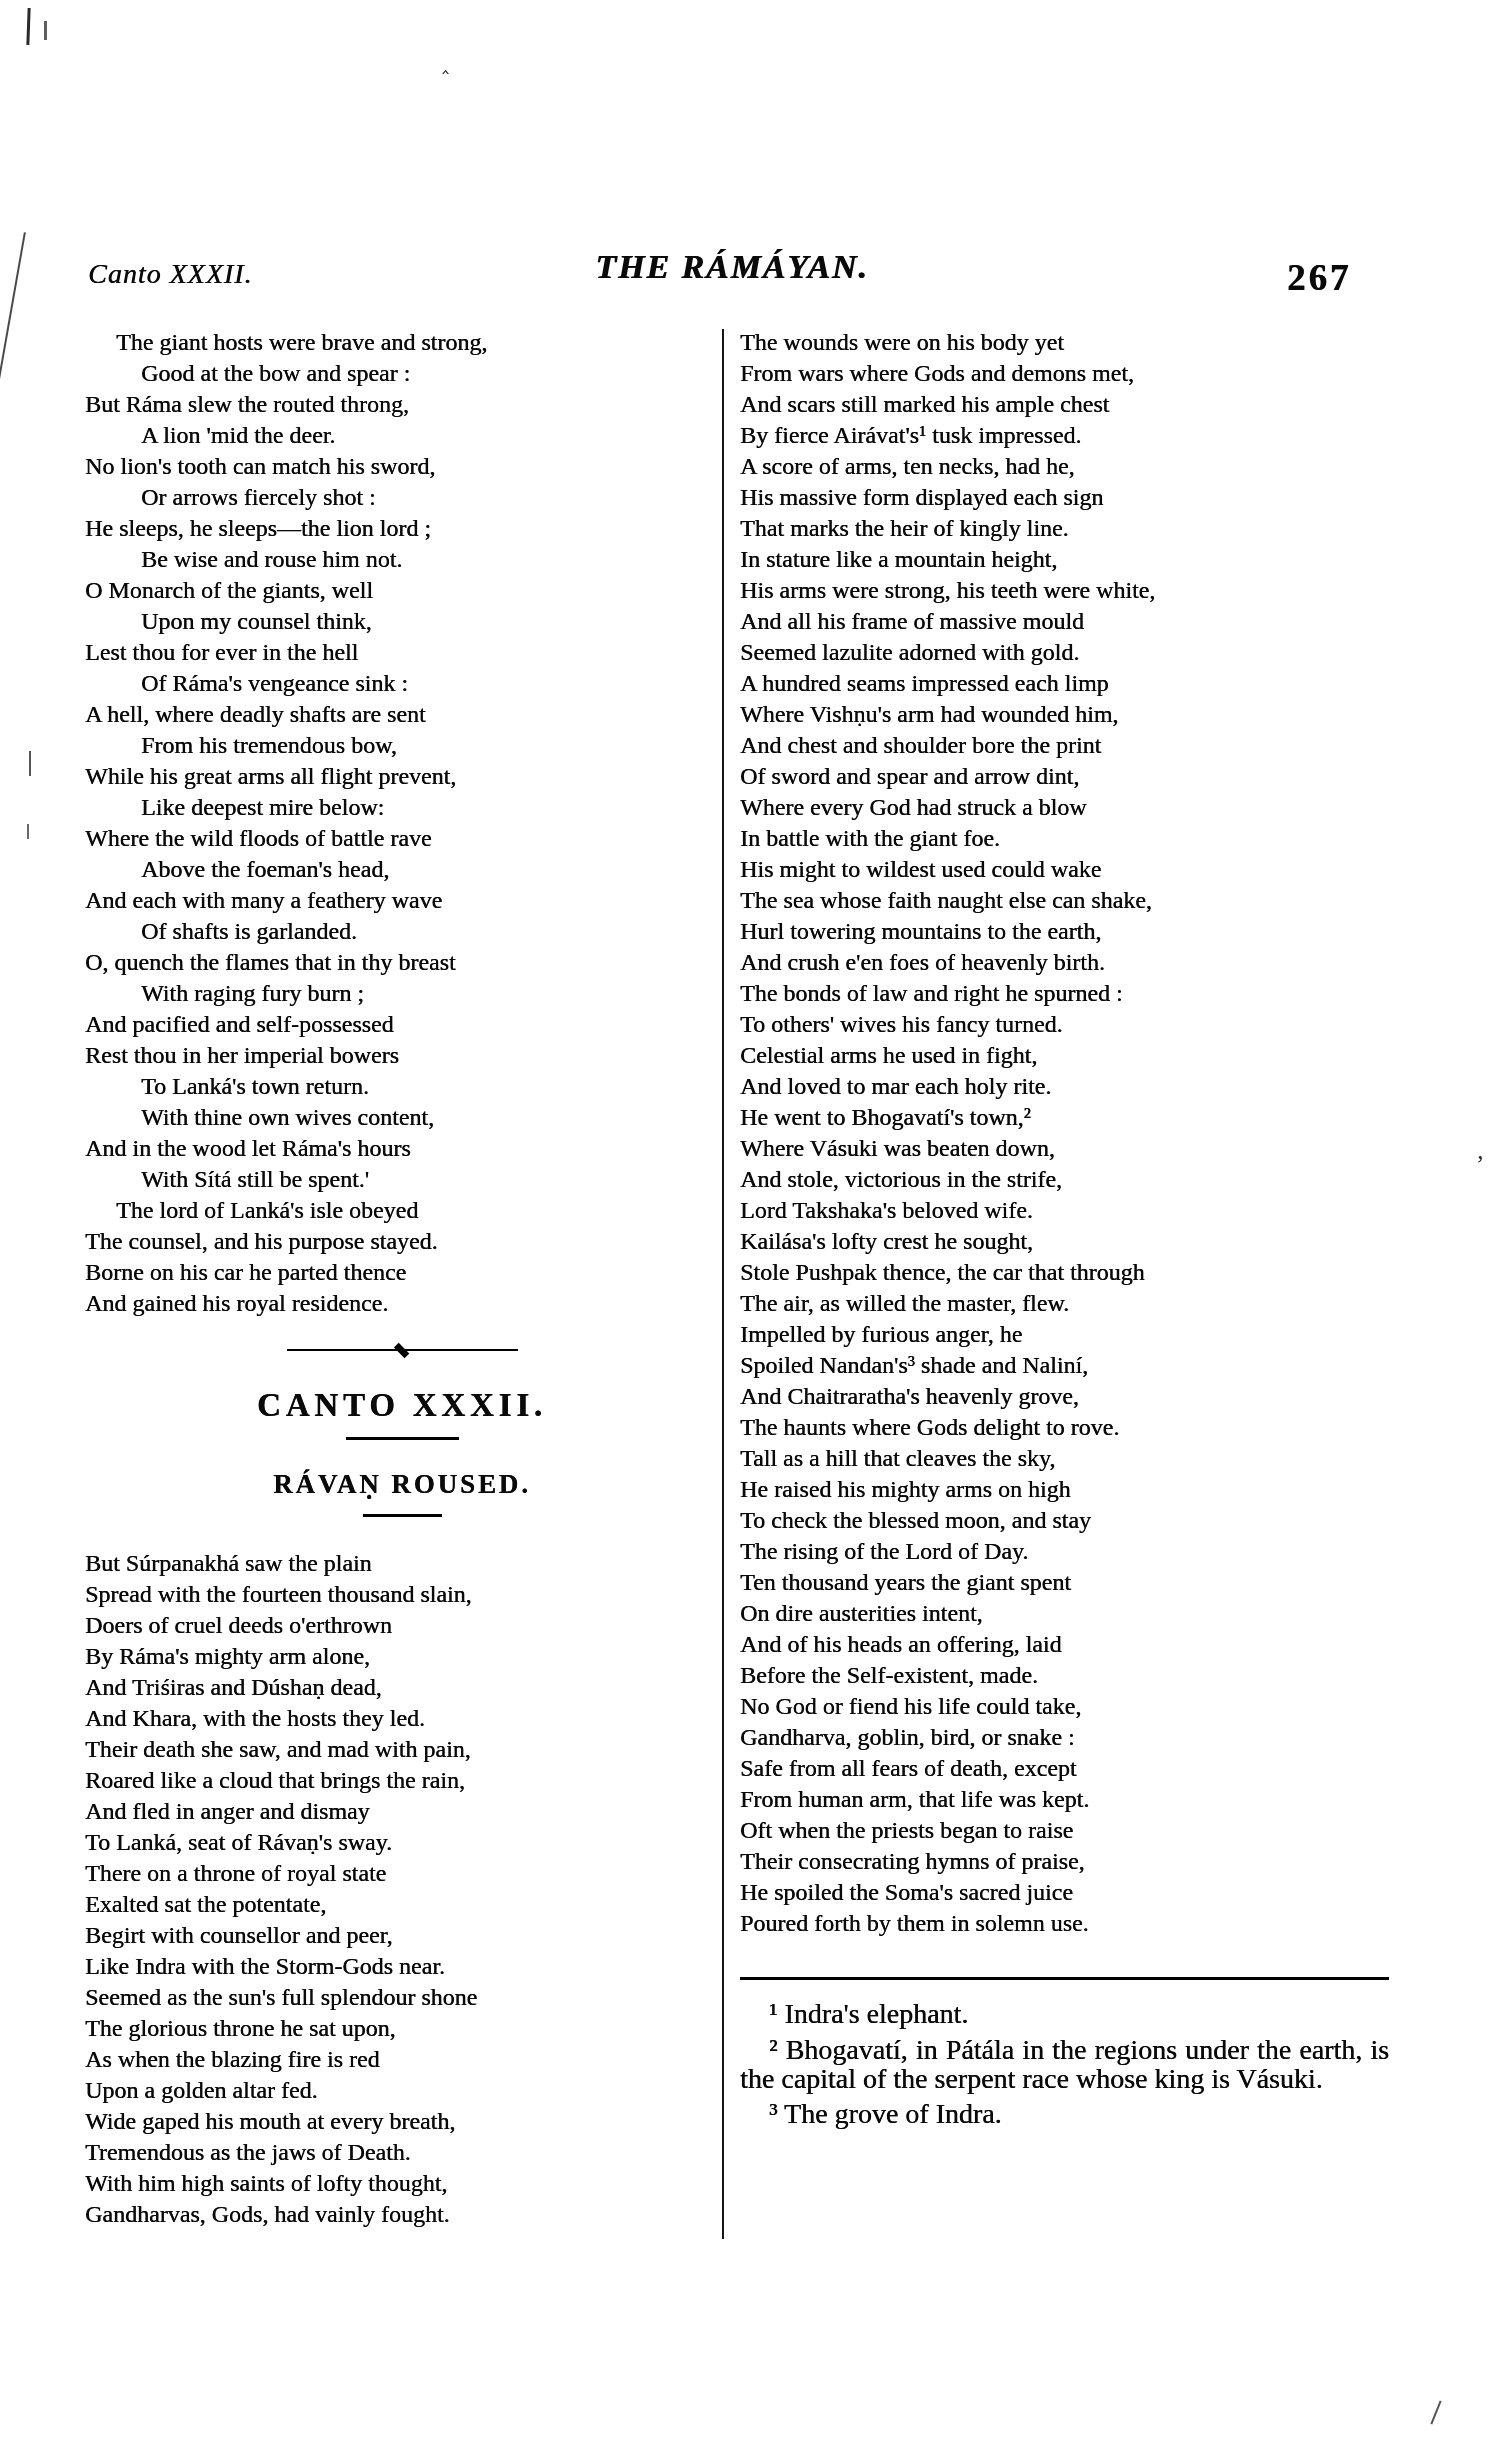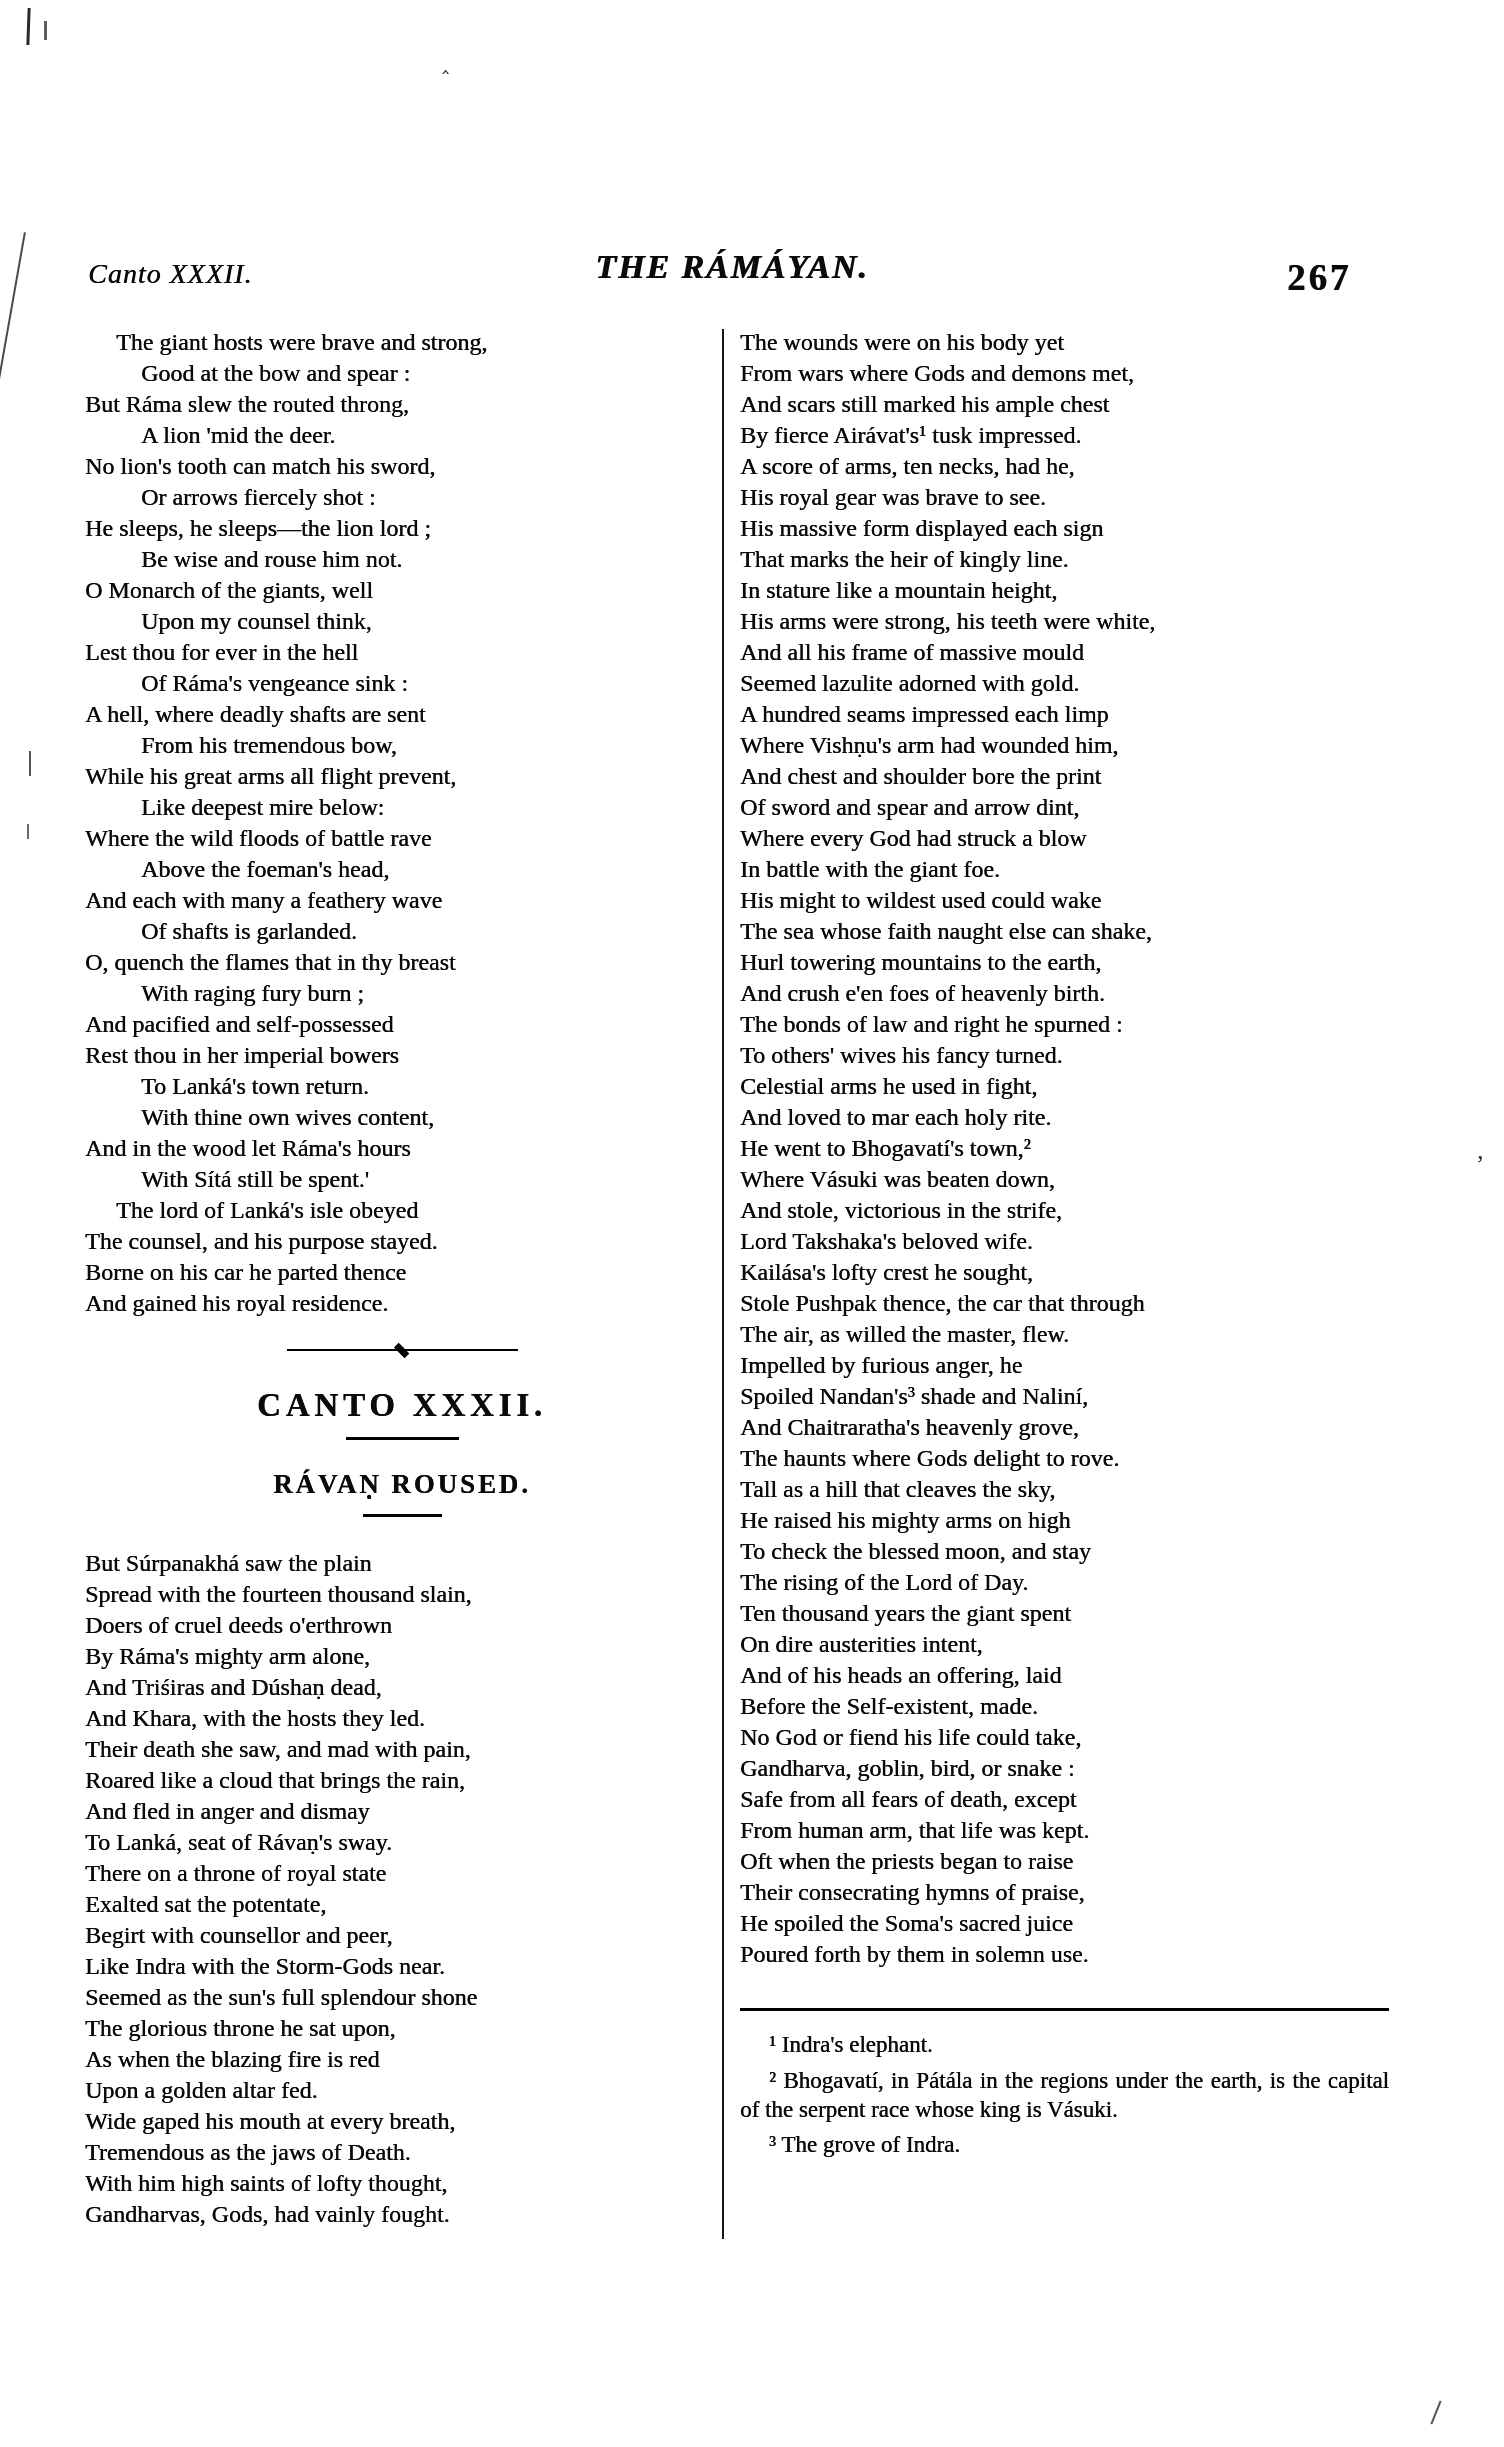--- a/index.html
+++ b/index.html
@@ -61,21 +61,21 @@
     margin-top:29px;text-align:center;
     font-size:27px;letter-spacing:2.9px;font-weight:bold;
     text-shadow:0.3px 0 currentColor;
   }
   .rule-b{width:79px;height:2.9px;background:#000;margin:14.4px auto 0;}
   .canto-body{margin-top:31px;}
   
   .footnote-rule{width:649px;height:2.9px;background:#000;margin-top:38px;}
   .footnotes{margin-top:19px;}
   .fn{
-    font-size:23px;line-height:29px;
+    font-size:28px;line-height:29px;
     text-indent:29px;text-align:justify;margin-top:6.7px;
     white-space:normal;text-shadow:0.4px 0 currentColor;
   }
   
   .artifact{position:absolute;background:#2a2a2a;}
   .artifact-glyph{position:absolute;background:none;color:#2a2a2a;font-size:25px;}
 </style>
 </head>
 <body>
 
@@ -159,21 +159,20 @@
       </div>
   </div>
 
   <div class="col col-right">
     <div>
         <div class="line">The wounds were on his body yet</div>
         <div class="line">From wars where Gods and demons met,</div>
         <div class="line">And scars still marked his ample chest</div>
         <div class="line">By fierce Airávat's¹ tusk impressed.</div>
         <div class="line">A score of arms, ten necks, had he,</div>
-        <div class="line">His royal gear was brave to see.</div>
         <div class="line">His massive form displayed each sign</div>
         <div class="line">That marks the heir of kingly line.</div>
         <div class="line">In stature like a mountain height,</div>
         <div class="line">His arms were strong, his teeth were white,</div>
         <div class="line">And all his frame of massive mould</div>
         <div class="line">Seemed lazulite adorned with gold.</div>
         <div class="line">A hundred seams impressed each limp</div>
         <div class="line">Where Vishṇu's arm had wounded him,</div>
         <div class="line">And chest and shoulder bore the print</div>
         <div class="line">Of sword and spear and arrow dint,</div>

